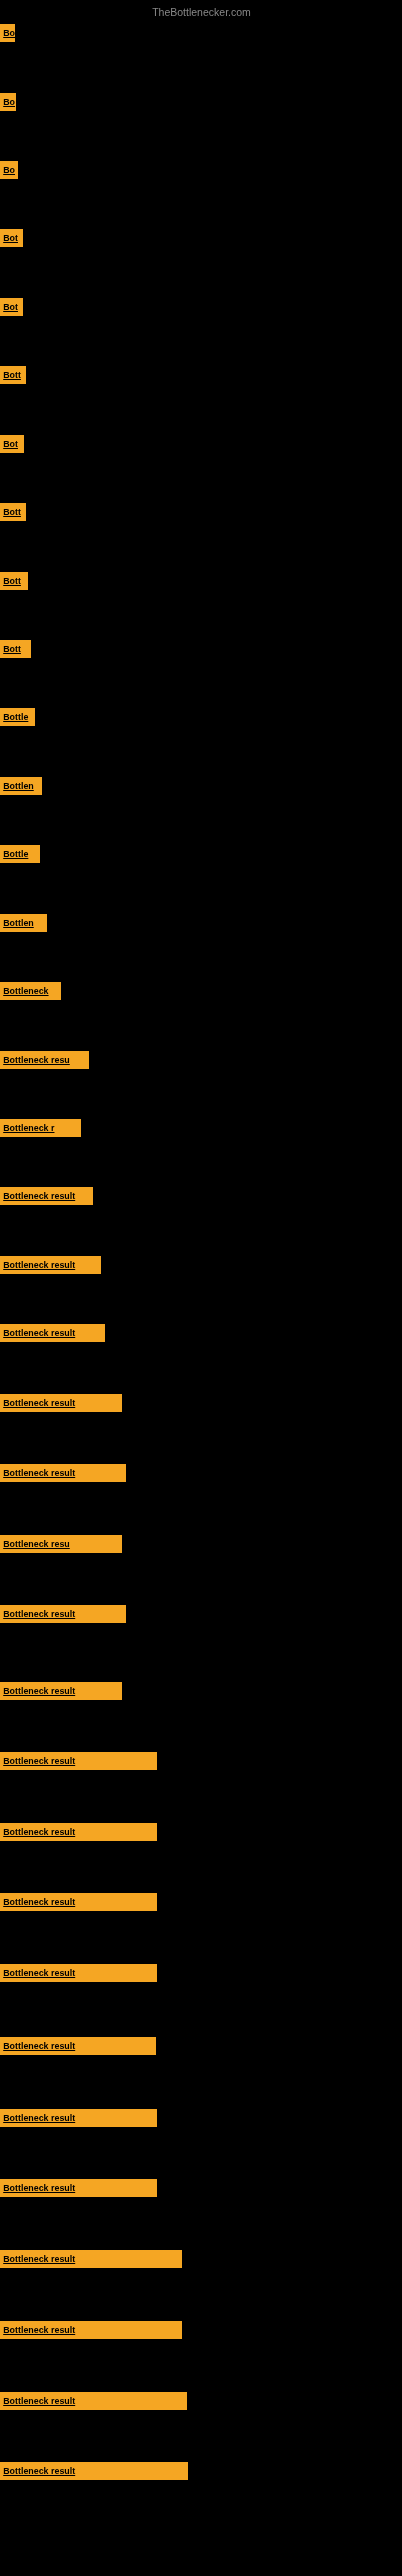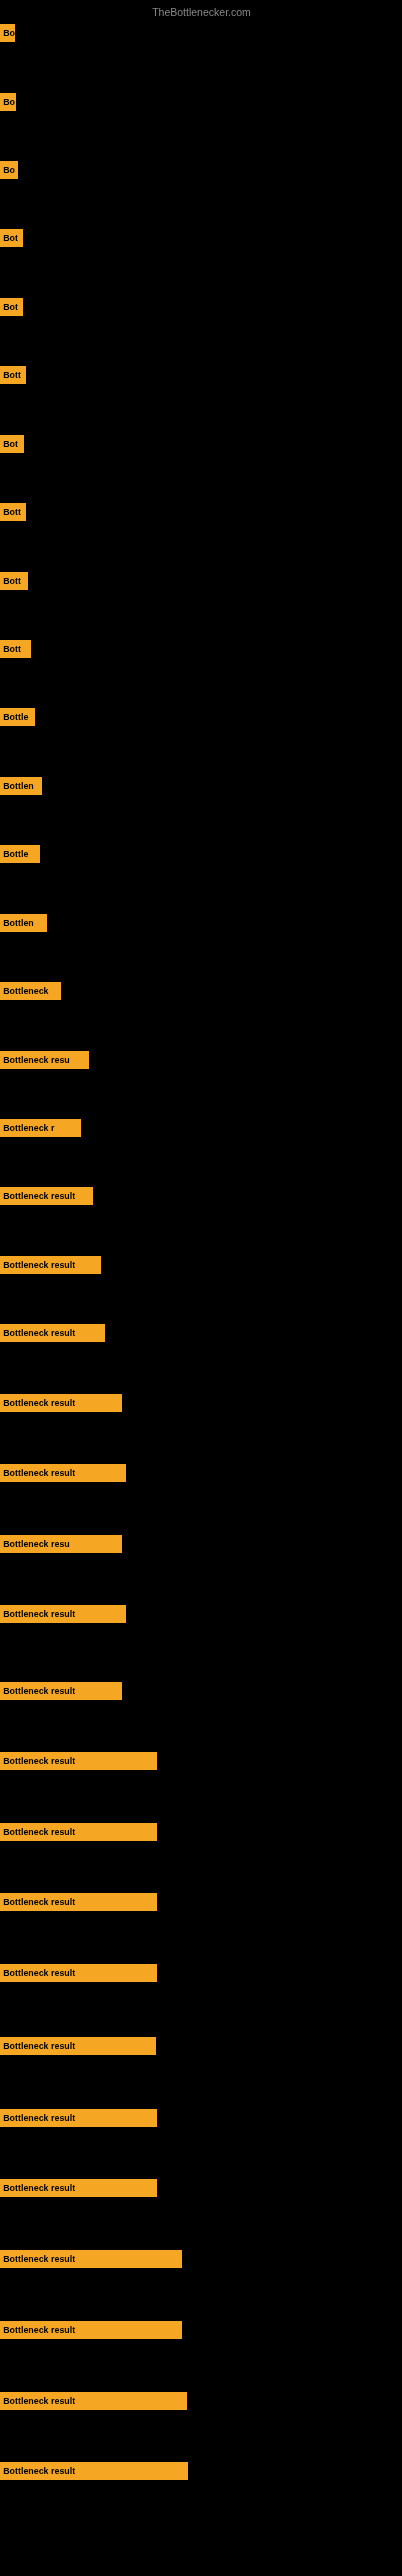--- a/index.html
+++ b/index.html
@@ -15,20 +15,21 @@
       top: 6.4px;
       left: 50%;
       transform: translateX(-50%);
       color: #888;
       font-size: 10.5px;
       white-space: nowrap;
     }
     .bar-container {
       position: absolute;
       left: 0;
+      text-decoration: underline;
     }
     .bar {
       background-color: #f5a623;
       color: #000;
       font-size: 8.9px;
       font-weight: bold;
       padding: 1.6px 3.2px;
       white-space: nowrap;
       overflow: hidden;
       display: flex;

